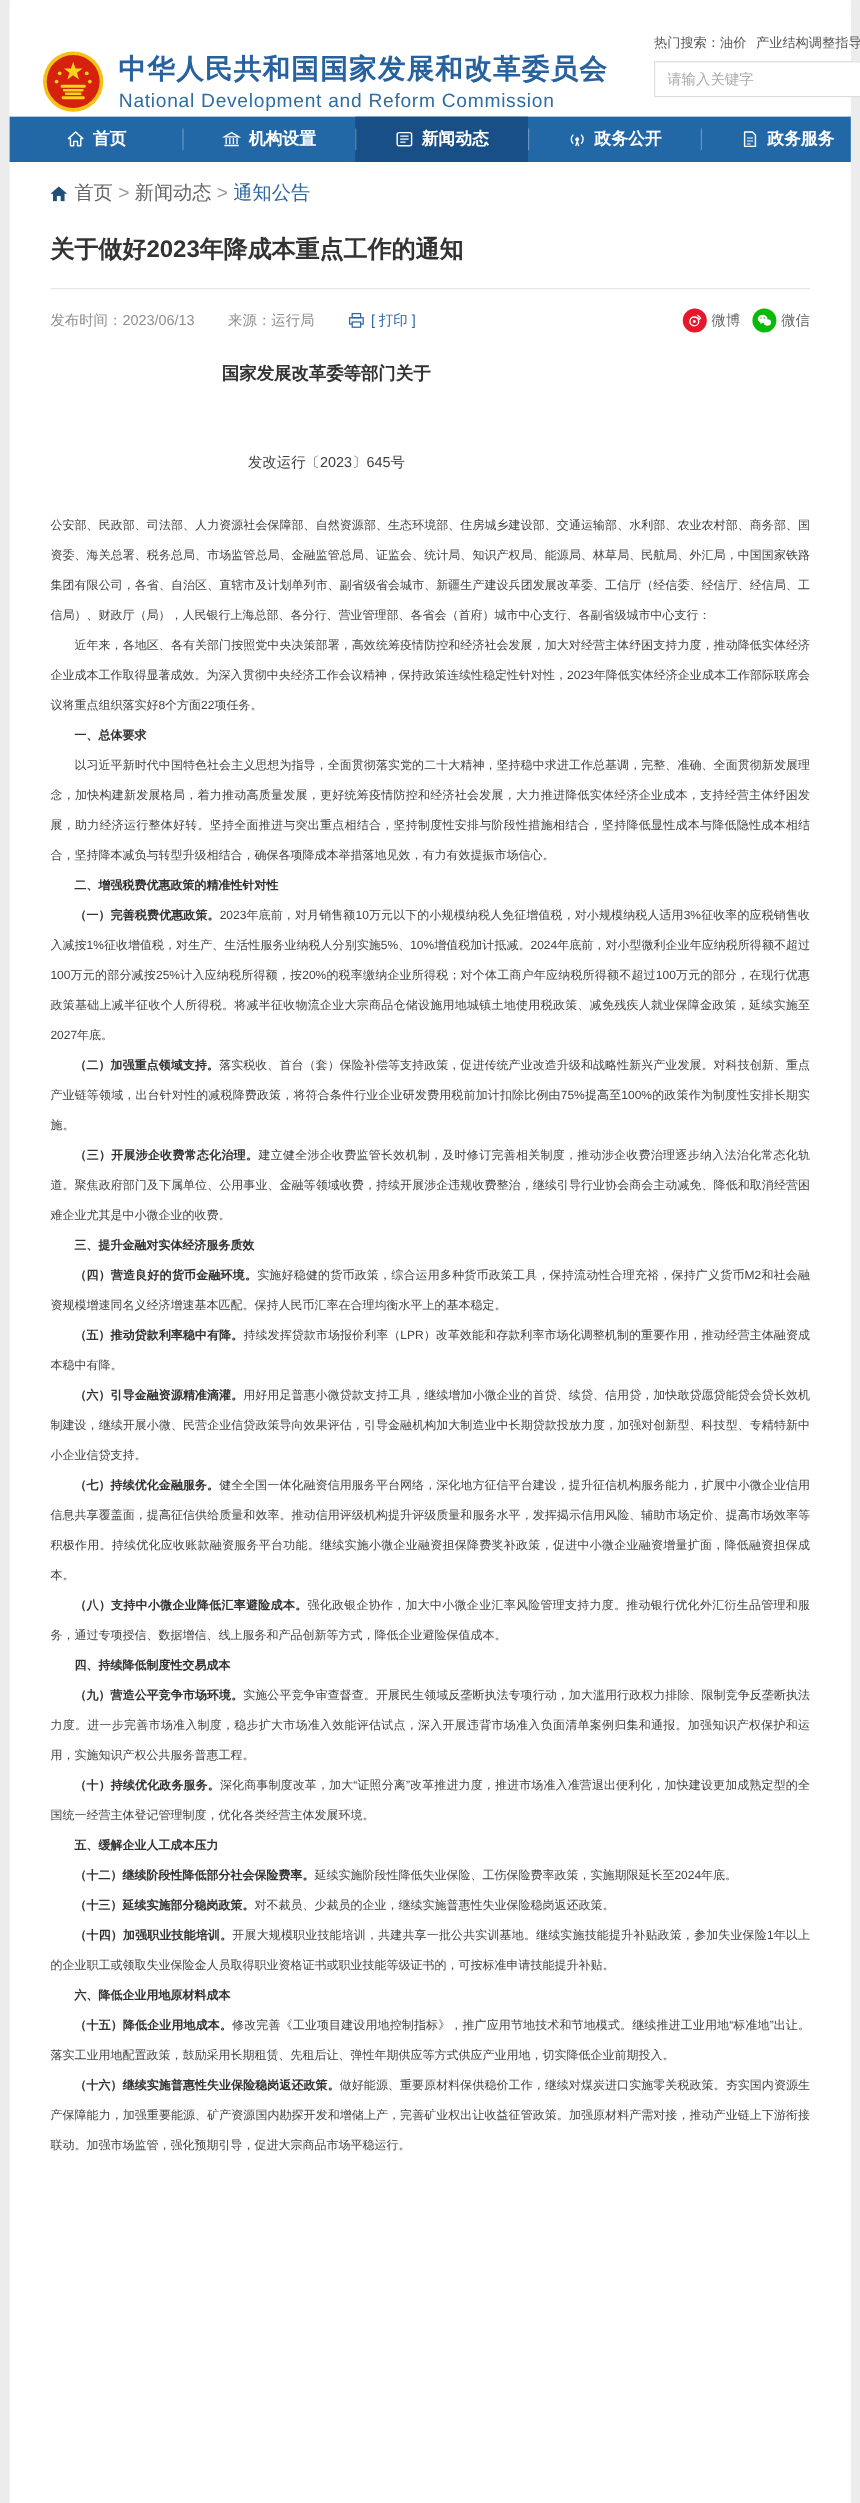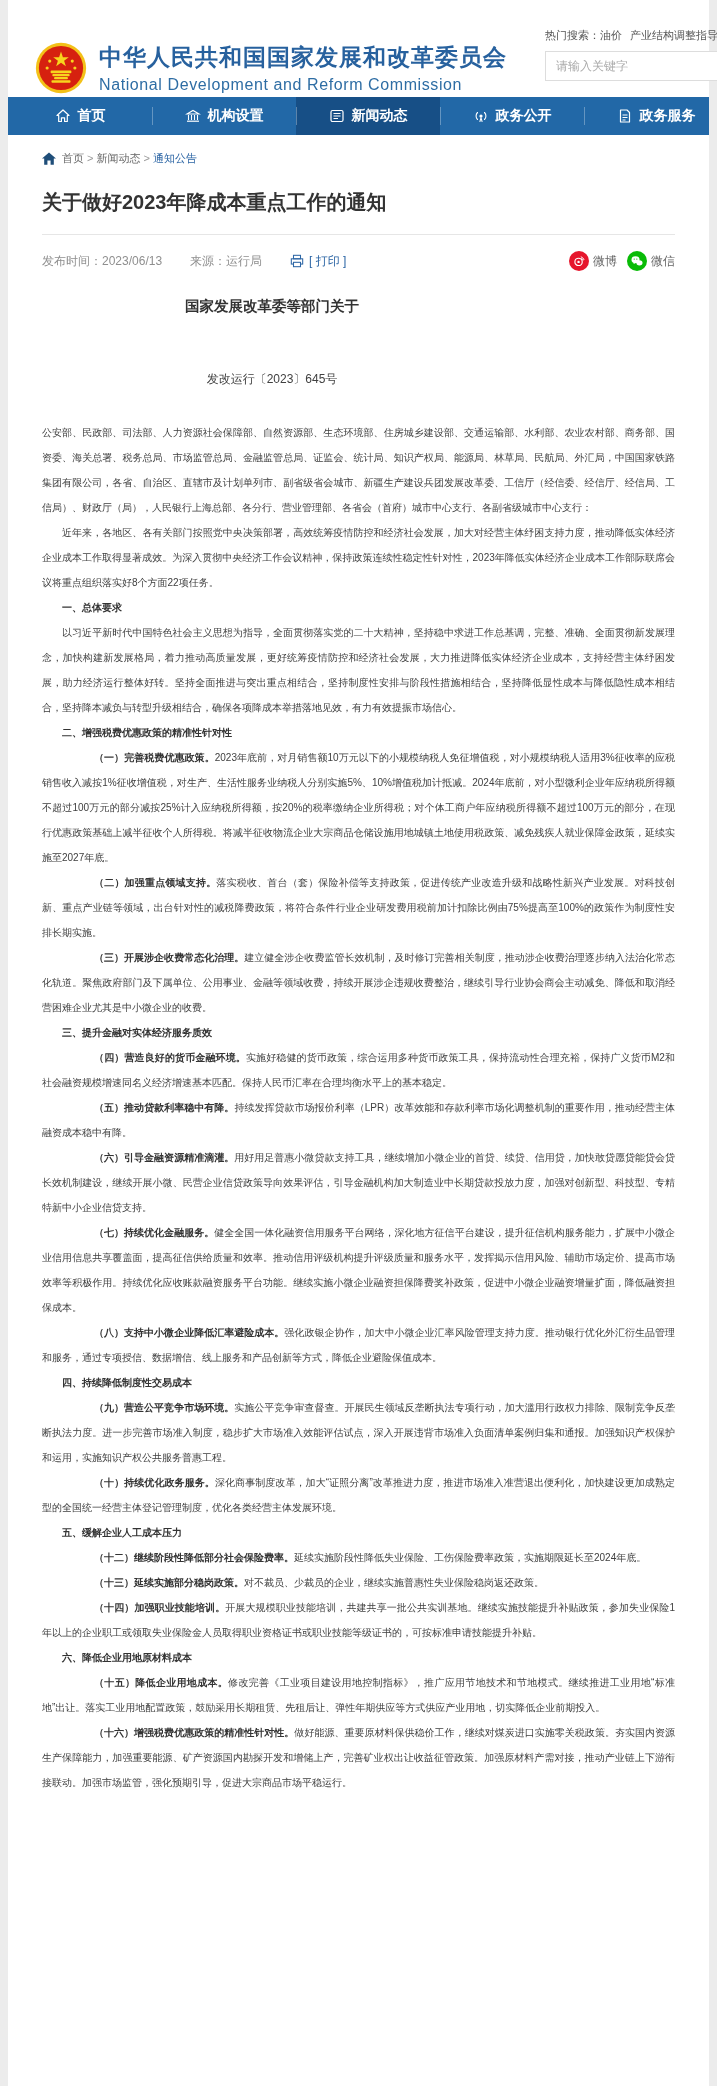--- a/index.html
+++ b/index.html
@@ -24,21 +24,21 @@
   
   .main-nav { display:flex; height:38px; background:#2268a7; align-items:stretch; overflow:hidden; }
   .nav-item { display:flex; align-items:center; justify-content:center; gap:7px; width:144px; flex:0 0 auto; color:#fff; font-size:14px; font-weight:bold; cursor:pointer; position:relative; }
   .nav-item + .nav-item::before { content:""; position:absolute; left:0; top:10px; bottom:10px; width:1px; background:rgba(255,255,255,.3); }
   .nav-item.active { background:#174f86; }
   .nav-ico { width:16px; height:16px; display:inline-block; }
   .nav-ico svg { width:16px; height:16px; display:block; }
 
   
   .content { padding:0 34px; }
-  .breadcrumb { display:flex; align-items:center; gap:6px; padding:16px 0 0 0; font-size:11px; color:#666; }
+  .breadcrumb { display:flex; align-items:center; gap:6px; padding:16px 0 0 0; font-size:16px; color:#666; }
   .crumb-home { width:14px; height:13px; }
   .breadcrumb a { color:#666; text-decoration:none; }
   .breadcrumb .sep { color:#999; }
   .breadcrumb .current { color:#2d66a5; }
 
   
   .page-title { font-size:20px; font-weight:bold; color:#333; margin-top:22px; line-height:28px; }
   .meta-row { margin-top:18px; border-top:1px solid #e6e6e6; padding-top:13px; display:flex; align-items:center; font-size:12px; color:#8f8f8f; height:40px; }
   .meta-item { margin-right:28px; white-space:nowrap; }
   .print-link { color:#2d66a5; text-decoration:none; display:inline-flex; align-items:center; gap:5px; }
@@ -50,21 +50,21 @@
   .share-ico.weibo { background:#e6162d; }
   .share-ico.wechat { background:#09bb07; }
 
   
   .doc-center { width:460px; text-align:center; }
   .doc-title { margin-top:20px; font-size:14.5px; font-weight:bold; color:#333; line-height:25px; }
   .doc-number { margin-top:52px; margin-bottom:32px; font-size:12px; color:#404040; }
   .para { font-size:10px; line-height:25px; color:#404040; text-align:justify; text-indent:2em; }
   .para.noindent { text-indent:0; }
   .para.section { font-weight:bold; color:#333; }
-  .para b { color:#333;margin-left:32px; }
+  .para b { color:#333; }
 </style>
 </head>
 <body>
 
 <div class="viewport">
   <div class="page">
 
     <div class="site-header">
       <div class="brand">
         <svg class="emblem" viewBox="0 0 60 60">
@@ -214,18 +214,18 @@
           <p class="para item"><b>（八）支持中小微企业降低汇率避险成本。</b>强化政银企协作，加大中小微企业汇率风险管理支持力度。推动银行优化外汇衍生品管理和服务，通过专项授信、数据增信、线上服务和产品创新等方式，降低企业避险保值成本。</p>
           <p class="para section">四、持续降低制度性交易成本</p>
           <p class="para item"><b>（九）营造公平竞争市场环境。</b>实施公平竞争审查督查。开展民生领域反垄断执法专项行动，加大滥用行政权力排除、限制竞争反垄断执法力度。进一步完善市场准入制度，稳步扩大市场准入效能评估试点，深入开展违背市场准入负面清单案例归集和通报。加强知识产权保护和运用，实施知识产权公共服务普惠工程。</p>
           <p class="para item"><b>（十）持续优化政务服务。</b>深化商事制度改革，加大“证照分离”改革推进力度，推进市场准入准营退出便利化，加快建设更加成熟定型的全国统一经营主体登记管理制度，优化各类经营主体发展环境。</p>
           <p class="para section">五、缓解企业人工成本压力</p>
           <p class="para item"><b>（十二）继续阶段性降低部分社会保险费率。</b>延续实施阶段性降低失业保险、工伤保险费率政策，实施期限延长至2024年底。</p>
           <p class="para item"><b>（十三）延续实施部分稳岗政策。</b>对不裁员、少裁员的企业，继续实施普惠性失业保险稳岗返还政策。</p>
           <p class="para item"><b>（十四）加强职业技能培训。</b>开展大规模职业技能培训，共建共享一批公共实训基地。继续实施技能提升补贴政策，参加失业保险1年以上的企业职工或领取失业保险金人员取得职业资格证书或职业技能等级证书的，可按标准申请技能提升补贴。</p>
           <p class="para section">六、降低企业用地原材料成本</p>
           <p class="para item"><b>（十五）降低企业用地成本。</b>修改完善《工业项目建设用地控制指标》，推广应用节地技术和节地模式。继续推进工业用地“标准地”出让。落实工业用地配置政策，鼓励采用长期租赁、先租后让、弹性年期供应等方式供应产业用地，切实降低企业前期投入。</p>
-          <p class="para item"><b>（十六）增强税费优惠政策的精准性针对性。</b>做好能源、重要原材料保供稳价工作，继续对煤炭进口实施零关税政策。夯实国内资源生产保障能力，加强重要能源、矿产资源国内勘探开发和增储上产，完善矿业权出让收益征管政策。加强原材料产需对接，推动产业链上下游衔接联动。加强市场监管，强化预期引导，促进大宗商品市场平稳运行。</p>
+          <p class="para item"><b>（十六）继续实施普惠性失业保险稳岗返还政策。</b>做好能源、重要原材料保供稳价工作，继续对煤炭进口实施零关税政策。夯实国内资源生产保障能力，加强重要能源、矿产资源国内勘探开发和增储上产，完善矿业权出让收益征管政策。加强原材料产需对接，推动产业链上下游衔接联动。加强市场监管，强化预期引导，促进大宗商品市场平稳运行。</p>
         </div>
 
     </div>
   </div>
 </div>
 
 </body></html>

